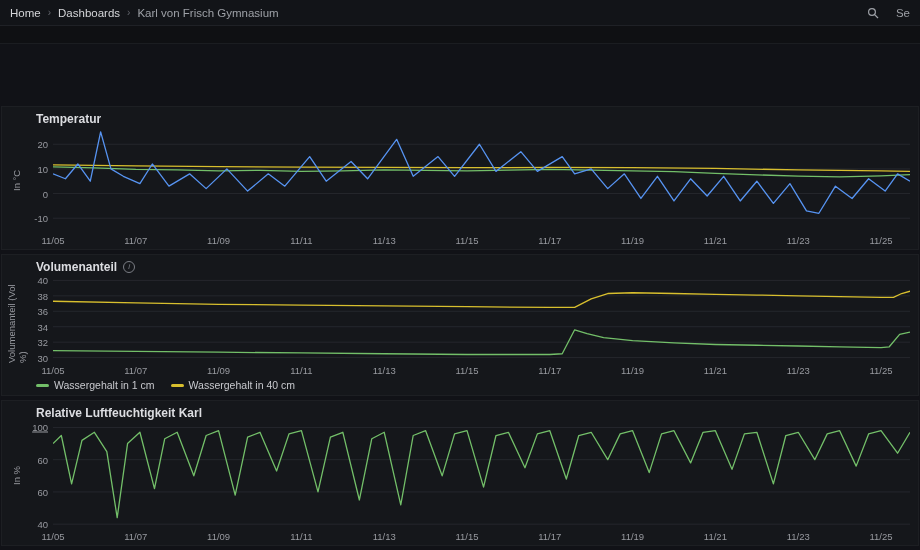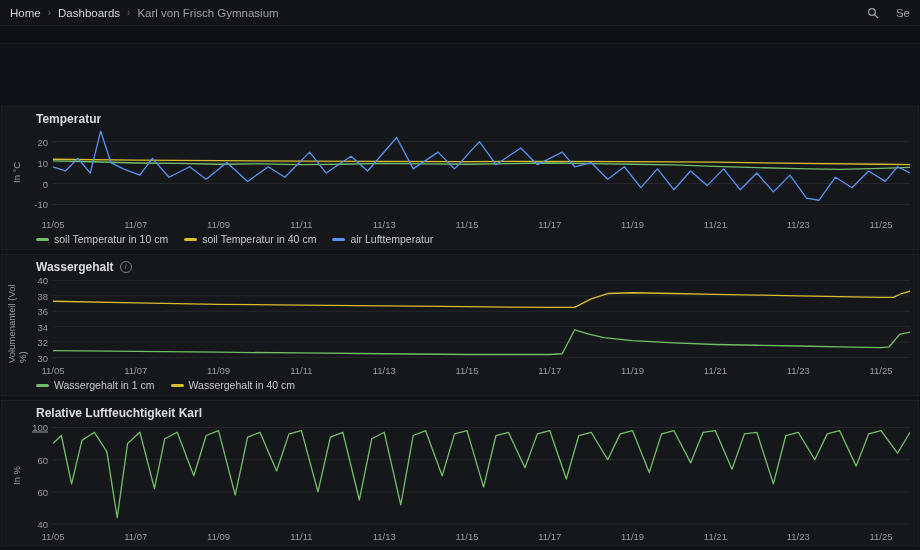--- a/index.html
+++ b/index.html
@@ -103,40 +103,26 @@
           <span class="xtick" style="left: 19.3237%;">11/09</span>
           <span class="xtick" style="left: 28.9855%;">11/11</span>
           <span class="xtick" style="left: 38.6473%;">11/13</span>
           <span class="xtick" style="left: 48.3092%;">11/15</span>
           <span class="xtick" style="left: 57.971%;">11/17</span>
           <span class="xtick" style="left: 67.6329%;">11/19</span>
           <span class="xtick" style="left: 77.2947%;">11/21</span>
           <span class="xtick" style="left: 86.9565%;">11/23</span>
           <span class="xtick" style="left: 96.6184%;">11/25</span>
         </div>
-      <div class="legend">
-          <div class="legend-item">
-            <span class="swatch" style="background: rgb(115, 191, 105);"></span>
-            <span class="legend-label">soil Temperatur in 10 cm</span>
-          </div>
-          <div class="legend-item">
-            <span class="swatch" style="background: rgb(216, 191, 46);"></span>
-            <span class="legend-label">soil Temperatur in 40 cm</span>
-          </div>
-          <div class="legend-item">
-            <span class="swatch" style="background: rgb(87, 148, 242);"></span>
-            <span class="legend-label">air Lufttemperatur</span>
-          </div>
-        </div>
     </div>
   </section>
 
   <section class="panel p2">
     <div class="panel-header">
-      <span class="panel-title">Wassergehalt</span>
+      <span class="panel-title">Volumenanteil</span>
       <span class="info-icon"></span>
     </div>
     <div class="chart">
       <div class="chart-main">
         <div class="y-title">Volumenanteil (Vol %)</div>
         <div class="y-ticks">
             <div class="ytick" style="top: 93.8596%;">30</div>
             <div class="ytick" style="top: 76.3158%;">32</div>
             <div class="ytick" style="top: 58.7719%;">34</div>
             <div class="ytick" style="top: 41.2281%;">36</div>

